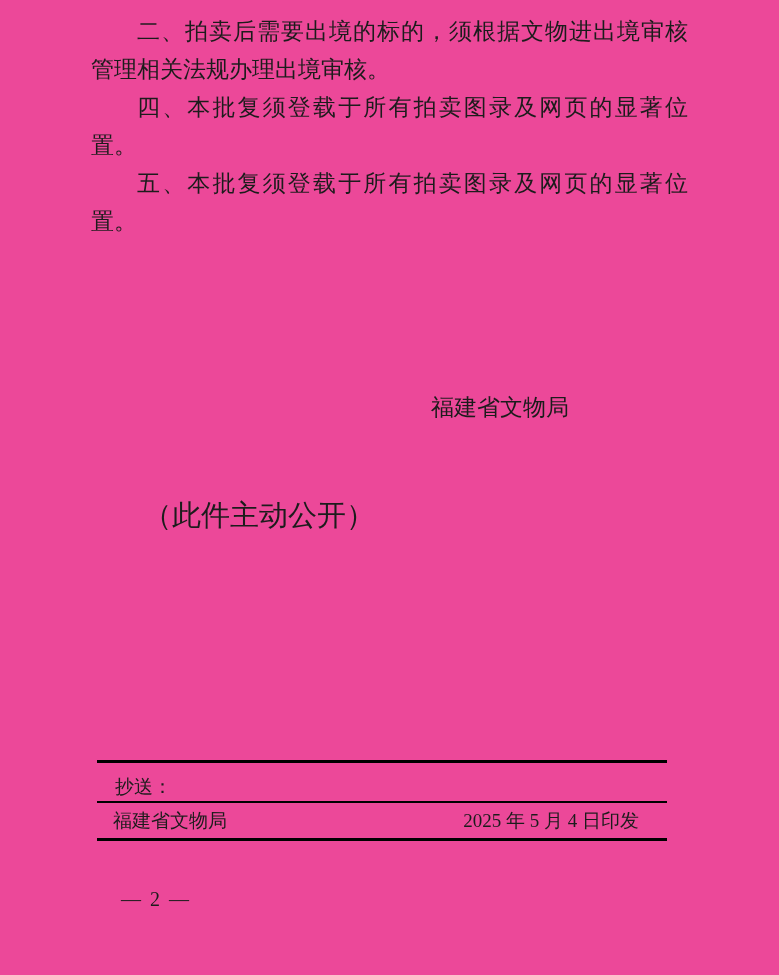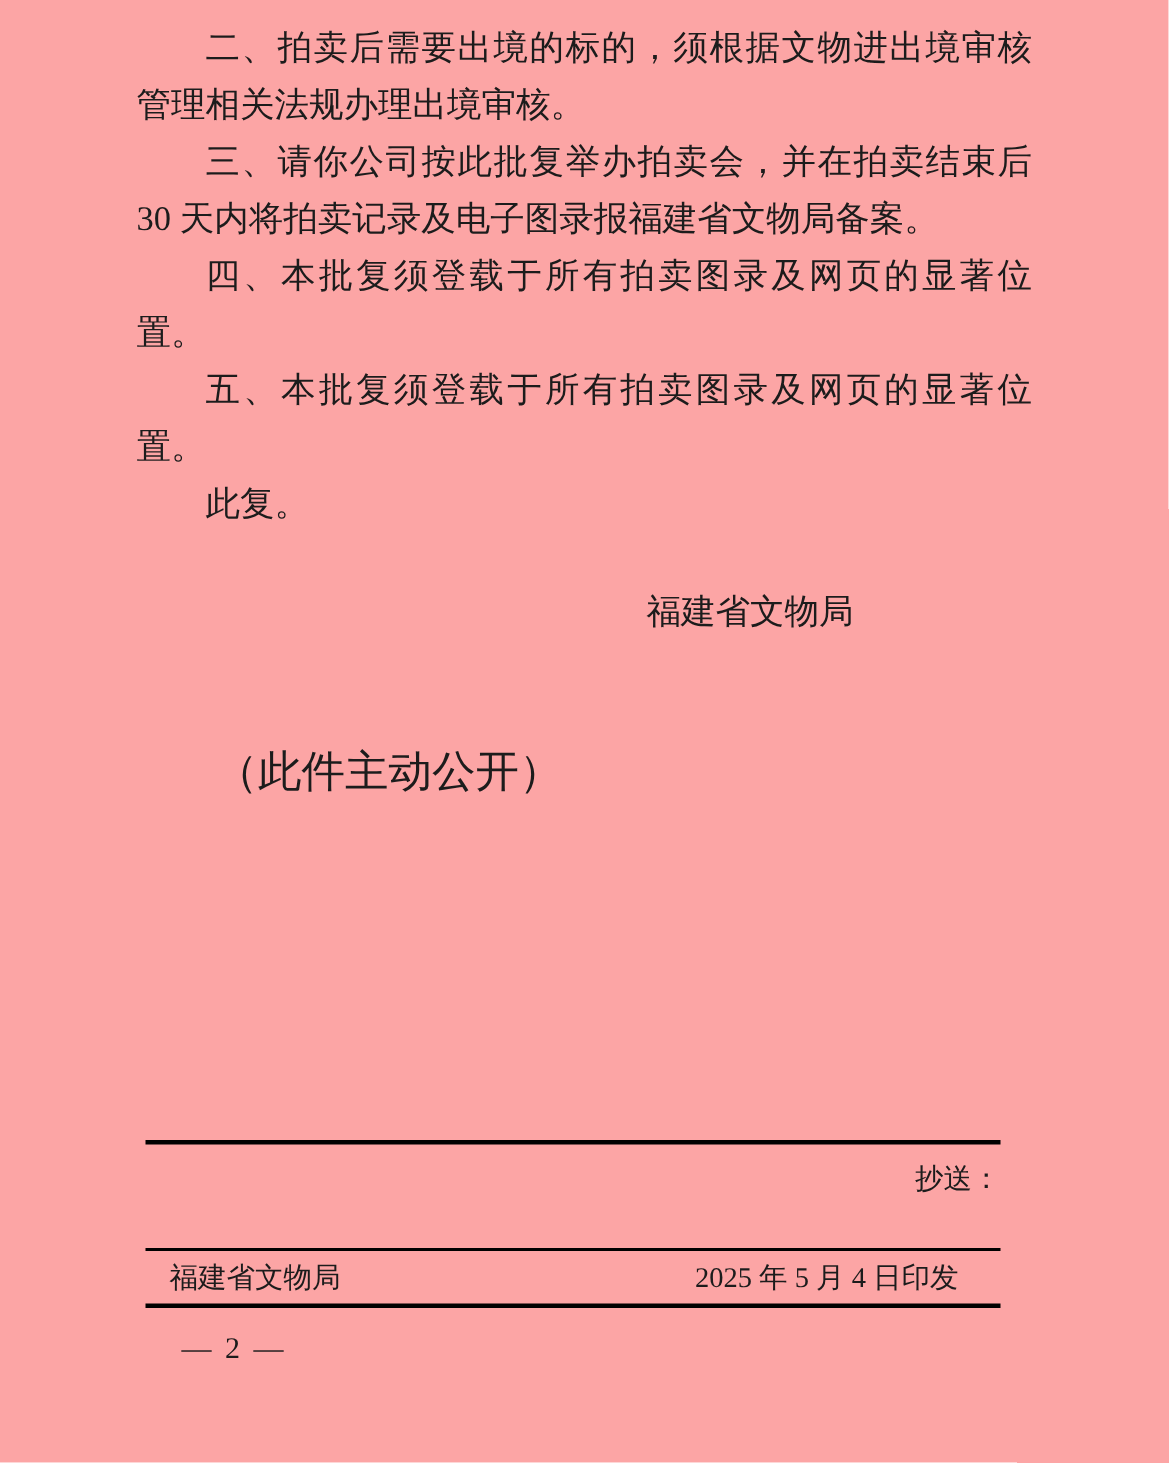--- a/index.html
+++ b/index.html
@@ -4,21 +4,21 @@
 <style>
   html, body {
     margin: 0;
     padding: 0;
     background: #ffffff;
   }
   .page {
     position: relative;
     width: 779px;
     height: 975px;
-    background: #fca5a5;
+    background: #ec4899;
     font-family: "Liberation Serif", "DejaVu Serif", serif;
     color: #1c1c1c;
     overflow: hidden;
   }
   .body-text {
     position: absolute;
     left: 91px;
     top: 13px;
     width: 597px;
   }
@@ -50,25 +50,24 @@
     left: 97px;
     top: 760px;
     width: 570px;
     border-top: 3px solid #000000;
     border-bottom: 3px solid #000000;
     font-size: 19px;
     box-sizing: content-box;
   }
   .cc-row {
     display: flex;
-    align-items: flex-end;
+    align-items: flex-start;
     padding: 9px 0 0 18px;
     line-height: 29px;
     border-bottom: 2px solid #000000;
-    flex-direction: column;
   }
   .cc-label {
     flex: 0 0 60px;
     white-space: nowrap;
   }
   .cc-content {
     flex: 1 1 auto;
     padding-right: 4px;
     text-align: justify;
   }
@@ -88,24 +87,22 @@
     white-space: nowrap;
   }
 </style>
 </head>
 <body>
 
 <div class="page">
 
   <div class="body-text">
     <p>二、拍卖后需要出境的标的，须根据文物进出境审核管理相关法规办理出境审核。</p>
-    <p>三、请你公司按此批复举办拍卖会，并在拍卖结束后 30 天内将拍卖记录及电子图录报福建省文物局备案。</p>
     <p>四、本批复须登载于所有拍卖图录及网页的显著位置。</p>
     <p>五、本批复须登载于所有拍卖图录及网页的显著位置。</p>
-    <p>此复。</p>
   </div>
 
   <div class="signature">
     <div>福建省文物局</div>
   </div>
 
   <div class="disclosure">（此件主动公开）</div>
 
   <div class="footer">
     <div class="cc-row">

